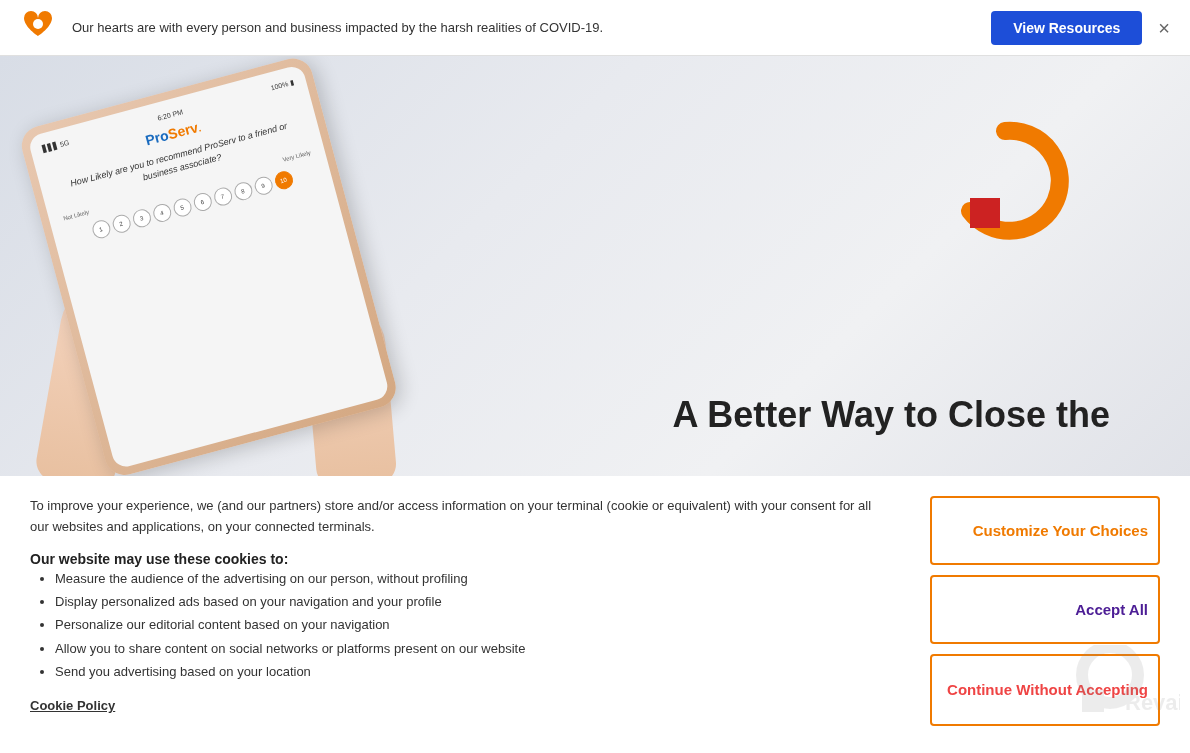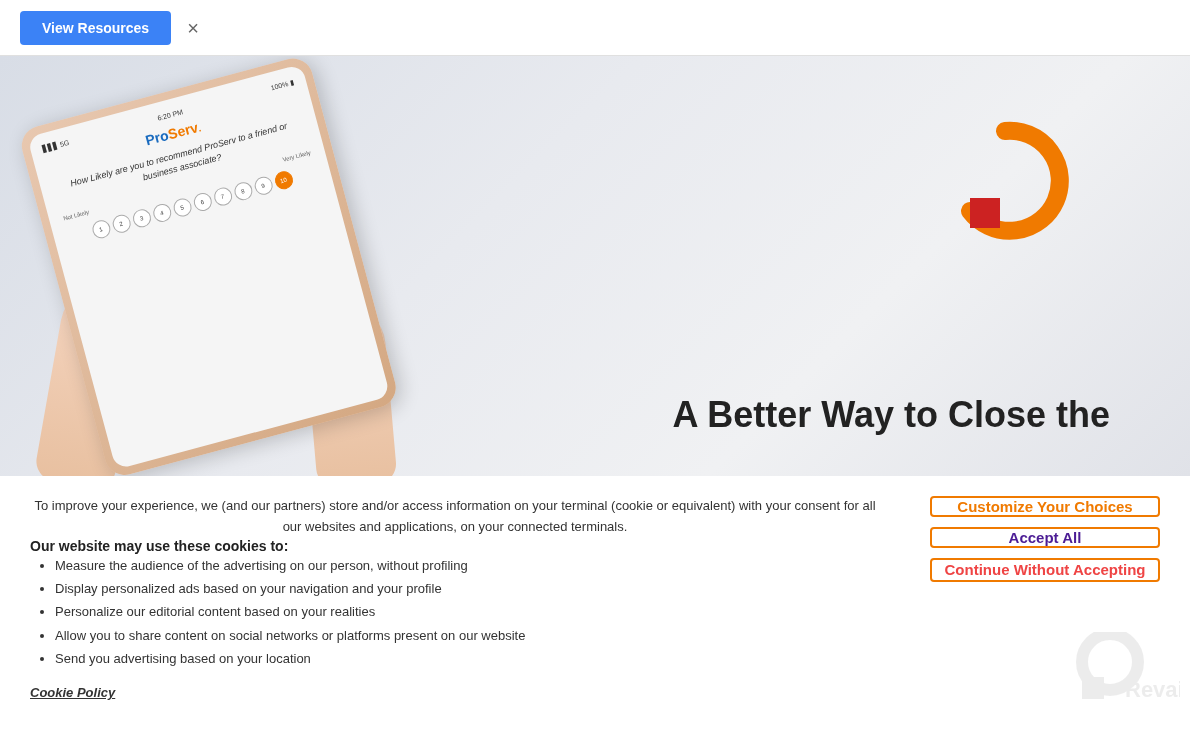--- a/index.html
+++ b/index.html
@@ -20,21 +20,21 @@
     #top-banner .banner-left {
       display: flex;
       align-items: center;
       gap: 16px;
     }
     #top-banner .banner-text {
       font-size: 13px;
       color: #333;
     }
     #top-banner .view-resources-btn {
-      background: #3b82f6;
+      background: #1d4ed8;
       color: #fff;
       border: none;
       border-radius: 4px;
       padding: 9px 22px;
       font-size: 14px;
       font-weight: 600;
       cursor: pointer;
     }
     #top-banner .close-btn {
       background: none;
@@ -192,22 +192,21 @@
     #cookie-area {
       background: #fff;
       padding: 20px 30px;
       position: relative;
     }
     .cookie-desc {
       font-size: 13px;
       color: #333;
       line-height: 1.6;
       max-width: 850px;
-      margin-bottom: 0;
-      text-align: center;
+      margin-bottom: 13px;
     }
     .cookie-uses-title {
       font-size: 14px;
       font-weight: 600;
       color: #222;
       margin-bottom: 0;
     }
     .cookie-list {
       list-style: disc;
       padding-left: 25px;
@@ -217,44 +216,43 @@
       max-width: 830px;
     }
     .cookie-policy-link {
       display: inline-block;
       margin-top: 14px;
       font-size: 13px;
       color: #333;
       font-weight: 700;
       text-decoration: underline;
       cursor: pointer;
-      font-style: italic;
     }
 
     
     .cookie-actions {
       position: absolute;
       right: 30px;
       top: 20px;
       display: flex;
       flex-direction: column;
       gap: 10px;
       width: 230px;
     }
     .cookie-btn {
       width: 100%;
-      padding: 0 10px;
+      padding: 24px 10px;
       border: 2px solid #f07a00;
       border-radius: 4px;
       font-size: 15px;
       font-weight: 600;
       color: #f07a00;
       background: #fff;
       cursor: pointer;
-      text-align: center;
+      text-align: right;
     }
     .cookie-btn.accept {
       color: #4c1d95;
     }
     .cookie-btn.continue {
       color: #ef4444;
       line-height: 1.3;
     }
 
     
@@ -272,20 +270,29 @@
     
     .heart-logo {
       color: #f07a00;
       font-size: 28px;
     }
   </style>
 </head>
 <body>
 
 <div id="top-banner">
+  <div class="banner-left">
+    <div class="heart-logo">
+      <svg width="36" height="36" viewBox="0 0 36 36" fill="#f07a00">
+        <path d="M18 30s-14-9-14-18a7 7 0 0 1 14 0 7 7 0 0 1 14 0c0 9-14 18-14 18z"></path>
+        <circle cx="18" cy="18" r="5" fill="#fff"></circle>
+      </svg>
+    </div>
+    <span class="banner-text">Our hearts are with every person and business impacted by the harsh realities of COVID-19.</span>
+  </div>
   <div style="display:flex;align-items:center;gap:16px;">
     <button class="view-resources-btn">View Resources</button>
     <button class="close-btn">×</button>
   </div>
 </div>
 
 <div id="hero">
 
   <div class="hands">
     <div class="hand-left"></div>
@@ -338,21 +345,21 @@
     </h1>
   </div>
 </div>
 
 <div id="cookie-area">
   <p class="cookie-desc">To improve your experience, we (and our partners) store and/or access information on your terminal (cookie or equivalent) with your consent for all our websites and applications, on your connected terminals.</p>
   <p class="cookie-uses-title">Our website may use these cookies to:</p>
   <ul class="cookie-list">
     <li>Measure the audience of the advertising on our person, without profiling</li>
     <li>Display personalized ads based on your navigation and your profile</li>
-    <li>Personalize our editorial content based on your realities</li>
+    <li>Personalize our editorial content based on your navigation</li>
     <li>Allow you to share content on social networks or platforms present on our website</li>
     <li>Send you advertising based on your location</li>
   </ul>
   <a class="cookie-policy-link">Cookie Policy</a>
 
   
   <div class="cookie-actions">
     <button class="cookie-btn">Customize Your Choices</button>
     <button class="cookie-btn accept">Accept All</button>
     <button class="cookie-btn continue">Continue Without Accepting</button>

